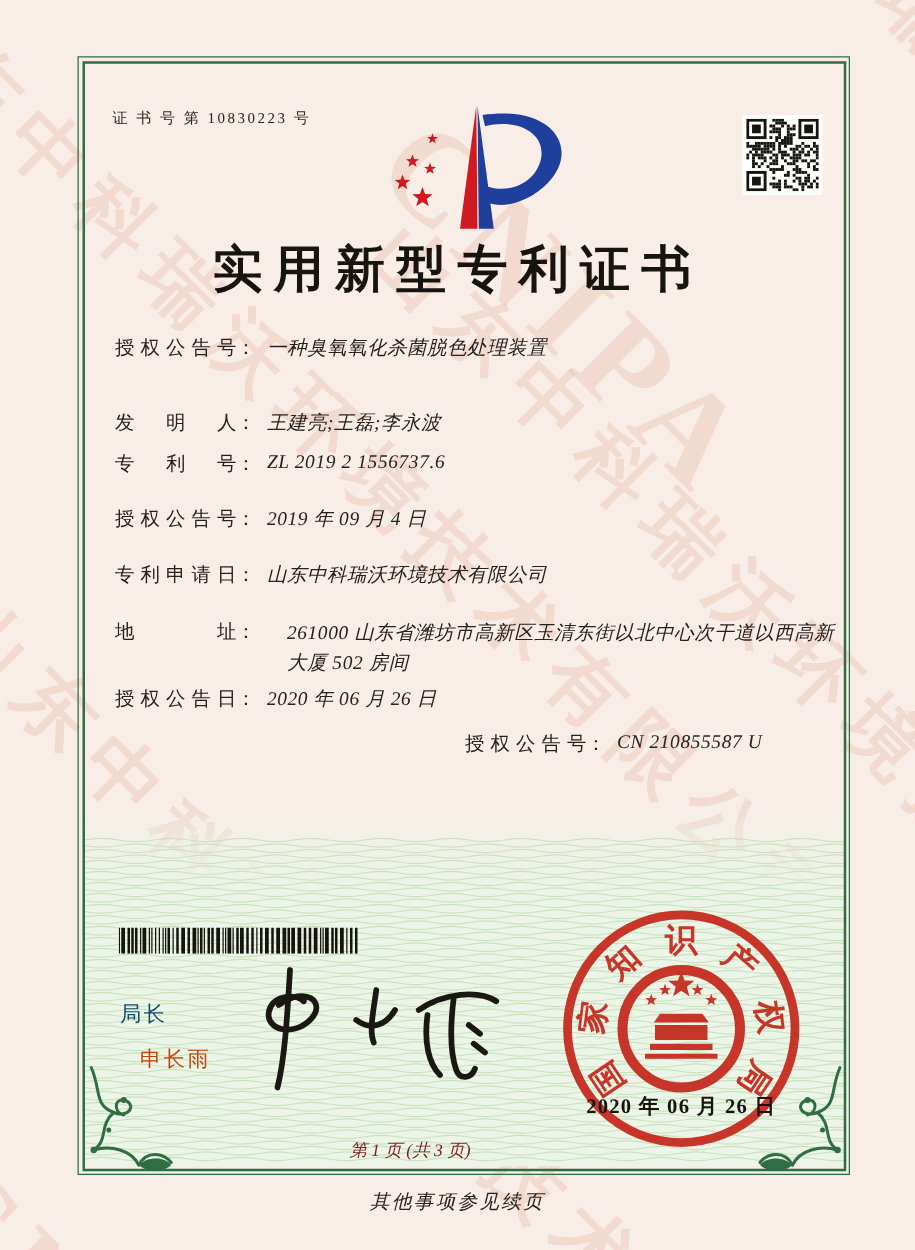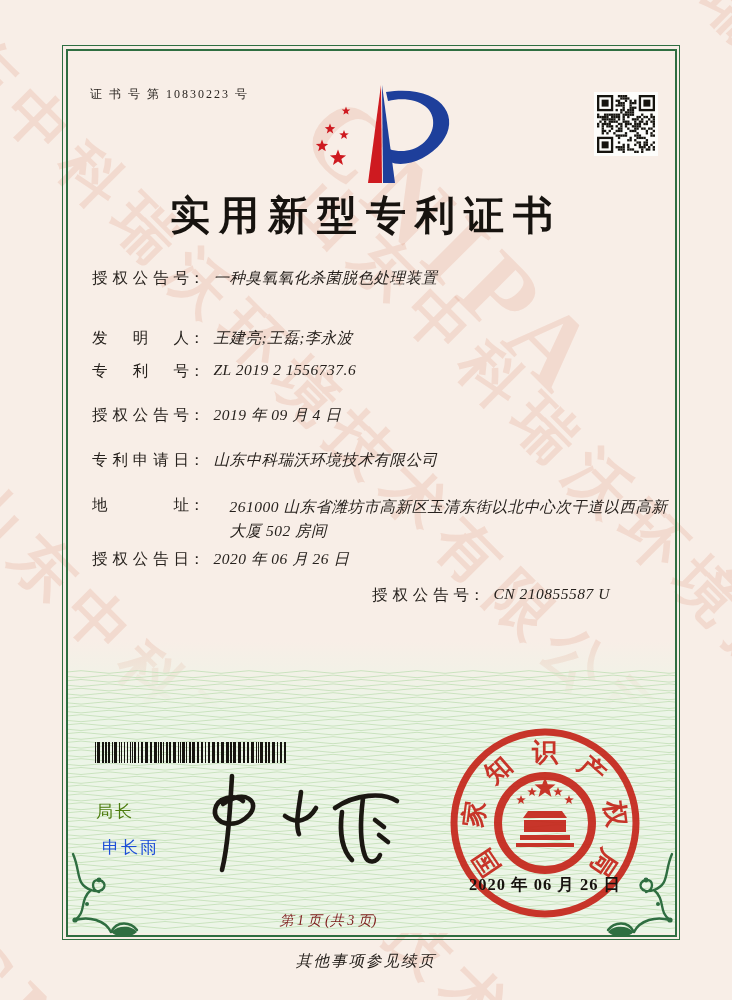--- a/index.html
+++ b/index.html
@@ -42,22 +42,22 @@
   .fvalue{display:inline-block;margin-left:9px;vertical-align:top;letter-spacing:.5px;font-style:italic;}
   .fvalue.wrap{width:446px;white-space:normal;line-height:1.55;margin-left:25px;}
   .pair2{position:absolute;left:280px;top:0;margin-top:36px;}
 
   .paras{position:absolute;left:92px;top:576px;width:557px;font-size:15px;line-height:22.6px;
          color:#26211d;font-style:italic;}
   .paras p{margin:0;text-indent:2em;}
 
   .barcode{position:absolute;left:95px;top:742px;}
 
-  .sign-title{position:absolute;left:96px;top:800px;font-size:17px;color:#4d7c0f;letter-spacing:2px;}
-  .sign-name{position:absolute;left:102px;top:836px;font-size:17px;color:#1d4ed8;letter-spacing:2px;}
+  .sign-title{position:absolute;left:96px;top:800px;font-size:17px;color:#0c4a6e;letter-spacing:2px;}
+  .sign-name{position:absolute;left:112px;top:836px;font-size:17px;color:#c2410c;letter-spacing:2px;}
   .signature{position:absolute;left:185px;top:768px;}
 
   .seal{position:absolute;left:432px;top:726px;z-index:4;}
 
   .page-info{position:absolute;left:0;top:912px;width:656px;text-align:center;
              font-size:14px;color:#7f1d1d;font-style:italic;z-index:3;}
   .cont-note{position:absolute;left:0;top:951px;width:732px;text-align:center;
              font-size:15.5px;color:#26211d;font-style:italic;letter-spacing:2px;}
 
   .ornament{position:absolute;z-index:3;}

